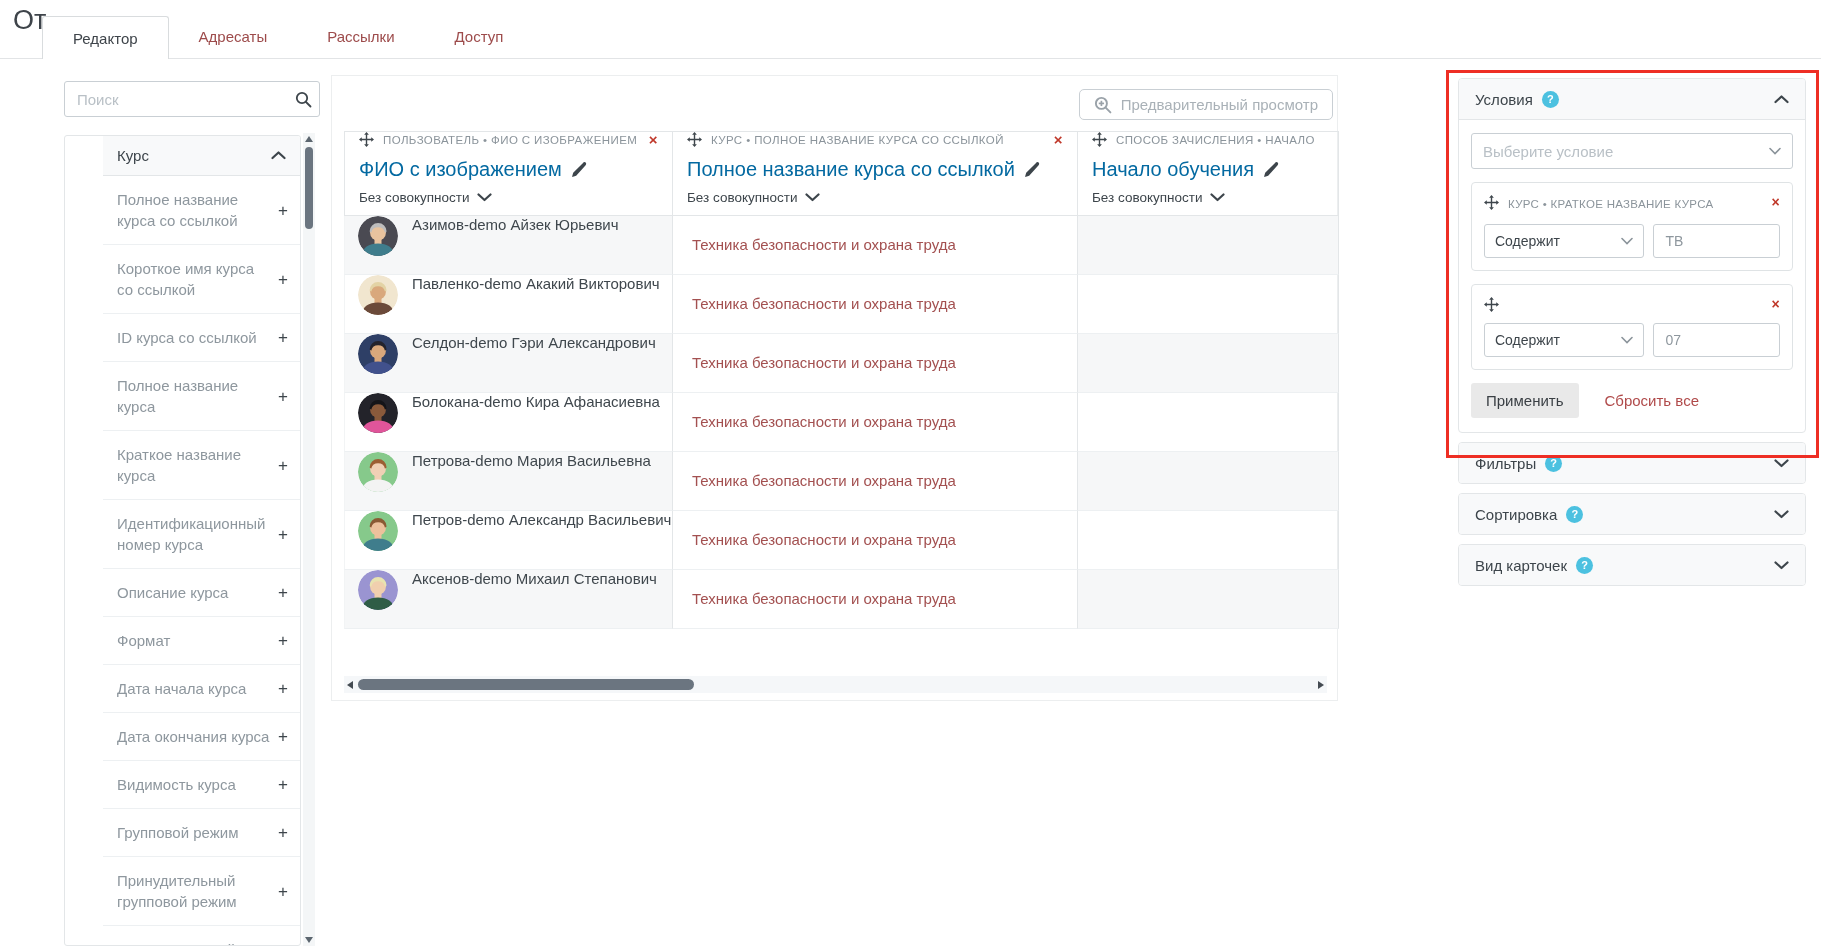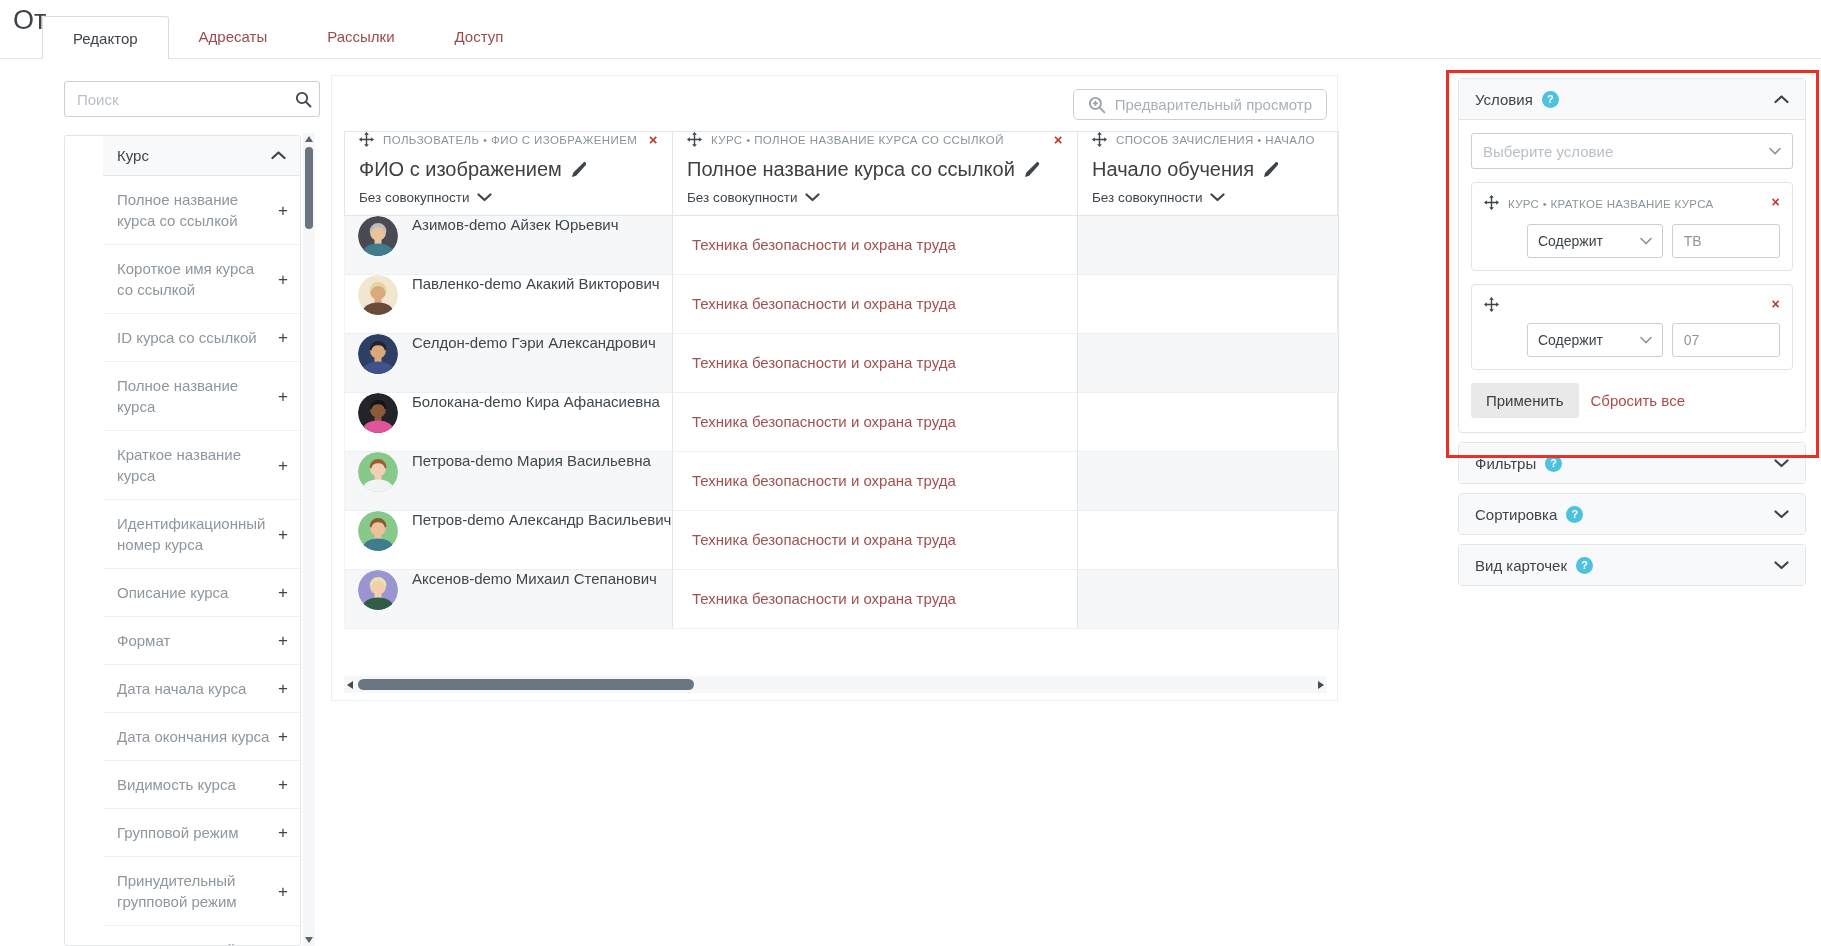--- a/index.html
+++ b/index.html
@@ -39,32 +39,32 @@
   .v-scrollbar{position:absolute; left:303px; top:133px; width:12px; height:813px; background:#f4f6f7;}
   .v-thumb{position:absolute; left:2px; top:14px; width:8px; height:82px; background:var(--thumb-gray); border-radius:4px;}
   .arr-up{position:absolute; left:2px; top:3px; width:0; height:0; border-left:4px solid transparent;
     border-right:4px solid transparent; border-bottom:6px solid #5c666f;}
   .arr-down{position:absolute; left:2px; bottom:3px; width:0; height:0; border-left:4px solid transparent;
     border-right:4px solid transparent; border-top:6px solid #5c666f;}
 
   
   .table-container{position:absolute; left:331px; top:75px; width:1007px; height:626px;
     border:1px solid #eceeef; background:#fff;}
-  .preview-btn{position:absolute; top:13px; right:10px; height:31px; border:1px solid #c9cfd4;
+  .preview-btn{position:absolute; top:13px; right:4px; height:31px; border:1px solid #c9cfd4;
     border-radius:5px; background:#fff; display:flex; align-items:center; gap:9px; padding:0 14px;
     color:#a9b1b7; font-size:15px; cursor:pointer;}
   .grid{position:absolute; left:12px; top:55px; width:995px;}
   .g-row{display:grid; grid-template-columns:328px 405px 262px;}
   .h-cell{border-left:1px solid var(--border); border-top:1px solid var(--border); border-bottom:1px solid var(--border);
     padding:0 14px 10px; overflow:hidden; white-space:nowrap;}
   .h-cell:last-child{border-right:1px solid var(--border);}
   .cat-row{display:flex; align-items:center; gap:9px; font-size:11.5px; letter-spacing:.4px; color:#8b949b;}
   .trunc .cat-row{min-width:360px;}
   .cat-close{margin-left:auto; color:var(--close-red); font-size:15px; font-weight:bold; line-height:1; cursor:pointer;}
-  .col-title{display:flex; align-items:center; gap:10px; font-size:20px; color:#404040; margin:11px 0 9px;}
+  .col-title{display:flex; align-items:center; gap:10px; font-size:20px; color:#0369a1; margin:11px 0 9px;}
   .col-agg{display:flex; align-items:center; gap:7px; font-size:13.5px; color:var(--text-dark); cursor:pointer;}
   .t-row{display:grid; grid-template-columns:328px 405px 262px; height:59px;}
   .t-cell{display:flex; align-items:flex-start; border-bottom:1px solid #edf0f2; overflow:hidden;}
   .t-cell.c1{gap:14px; padding-left:13px; border-left:1px solid #f2f4f5;}
   .t-cell.c2{padding-left:19px; border-left:1px solid var(--border);}
   .t-cell.c3{border-left:1px solid var(--border); border-right:1px solid var(--border);}
   .t-row.striped .c1, .t-row.striped .c3{background:#f6f7f8;}
   .u-name{font-size:15px; color:#3f474d;}
   .course-link{font-size:15px; color:var(--link-red); text-decoration:none; cursor:pointer;margin-top:20px;}
   .avatar{width:40px; height:40px; border-radius:50%; overflow:hidden; flex:0 0 auto;}
@@ -85,26 +85,26 @@
   .help{width:17px; height:17px; border-radius:50%; background:var(--help-blue); color:#fff; font-size:11px;
     font-weight:bold; display:inline-flex; align-items:center; justify-content:center; cursor:pointer;}
   .acc-body{border-top:1px solid var(--border); padding:13px 12px 14px;}
   .cond-select{height:36px; border:1px solid #c9cfd4; border-radius:3px; display:flex; align-items:center;
     justify-content:space-between; padding:0 11px; color:#b9c0c6; font-size:15px; margin-bottom:13px; cursor:pointer;}
   .cond-card{border:1px solid #dfe3e5; border-radius:4px; padding:12px; margin-bottom:13px;}
   .cond-label-row{display:flex; align-items:flex-start; gap:9px; font-size:11.5px; letter-spacing:.3px;
     color:#8b949b; line-height:1.6;}
   .cond-label-row .cat-close{font-size:14px;}
   .cond-label{flex:1;}
-  .cond-inputs{display:flex; gap:9px; margin-top:11px;margin-left:43px;}
+  .cond-inputs{display:flex; gap:9px; margin-top:11px;}
   .op-select{flex:1.35; height:34px; border:1px solid #c9cfd4; border-radius:3px; display:flex; align-items:center;
     justify-content:space-between; padding:0 10px; font-size:14px; color:var(--text-dark); cursor:pointer;}
   .val-input{flex:1; height:34px; border:1px solid #c9cfd4; border-radius:3px; padding:0 11px; font-size:14px;
     color:var(--text-gray); width:100%; outline:none; font-family:"Liberation Sans",sans-serif;}
-  .cond-actions{display:flex; align-items:center; gap:12px; margin-top:3px;}
+  .cond-actions{display:flex; align-items:center; gap:26px; margin-top:3px;}
   .apply-btn{background:#e9e9e9; border:none; border-radius:3px; padding:9px 15px; font-size:15px;
     color:#3a3f44; cursor:pointer; font-family:"Liberation Sans",sans-serif;}
   .reset-link{color:#b04a4a; font-size:15px; cursor:pointer; text-decoration:none;}
   .move-icon{flex:0 0 auto; display:inline-flex;}
   .highlight-rect{position:absolute; left:1446px; top:70px; width:373px; height:388px;
     border:3px solid var(--highlight-red); pointer-events:none; z-index:6;}
 </style>
 </head>
 <body>
 

